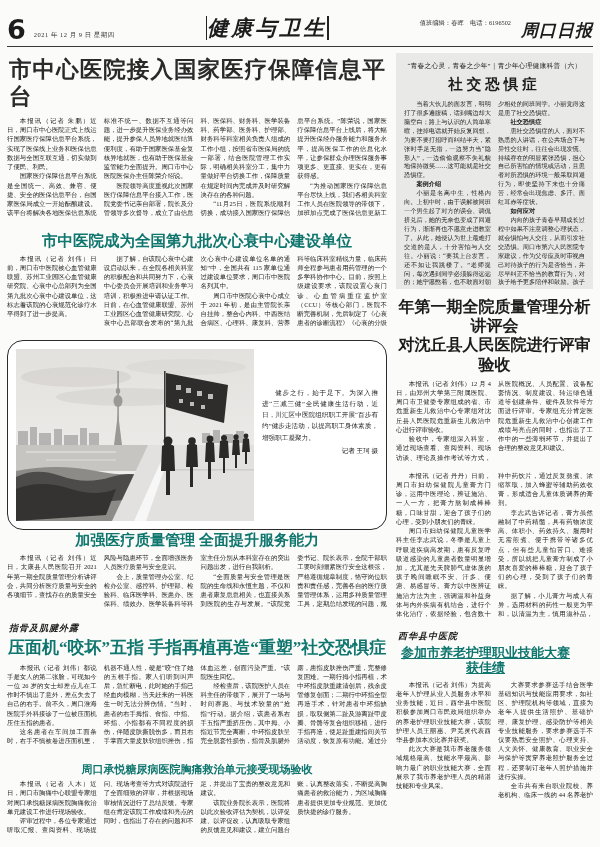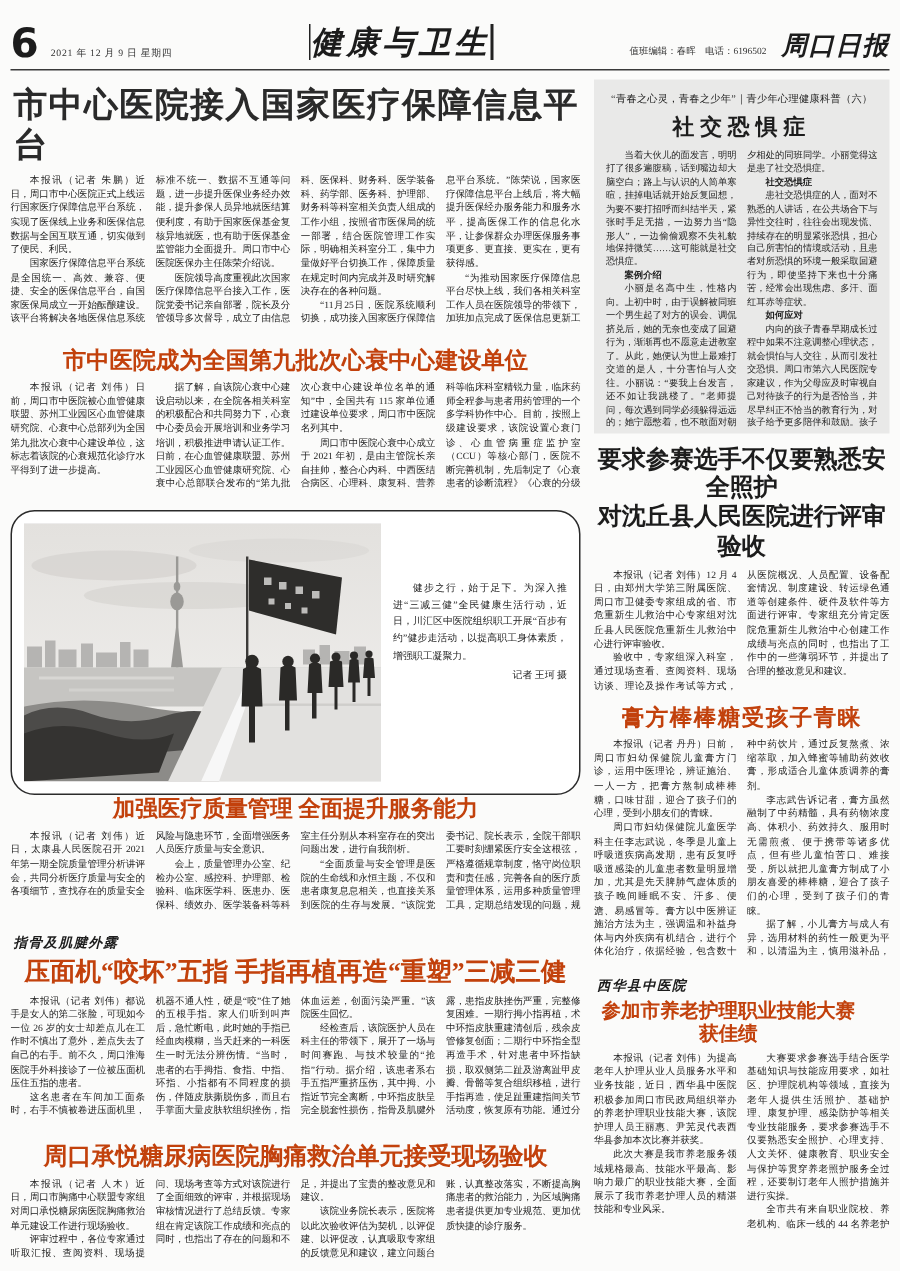--- a/index.html
+++ b/index.html
@@ -9,30 +9,30 @@
     -webkit-text-size-adjust:none;
   }
   .page{width:600px;height:847px;box-sizing:border-box;padding:8px 7px 0 7px;position:relative;}
   
   .hdr{display:flex;align-items:flex-end;justify-content:space-between;border-bottom:1.5px solid #3a3a3a;padding-bottom:4px;height:34px;}
   .hdr-left{display:flex;align-items:flex-end;gap:8px;}
   .pageno{font-family:"DejaVu Sans",sans-serif;font-weight:bold;font-size:27px;line-height:.85;}
   .date{font-size:6.5px;color:#333;letter-spacing:.5px;padding-bottom:2px;}
   .section-title{display:flex;align-items:center;gap:0;font-size:21px;font-weight:600;letter-spacing:3px;font-style:italic;}
   .sbar{width:1.5px;height:24px;background:#222;}
-  .hdr-right{display:flex;align-items:flex-end;gap:10px;}
+  .hdr-right{display:flex;gap:10px;}
   .editor{font-size:6.3px;color:#333;padding-bottom:3px;}
   .masthead{font-size:17px;font-weight:bold;font-style:italic;letter-spacing:1px;}
   
   .cols{display:flex;gap:9px;margin-top:6px;}
   .lcol{width:380px;flex:none;}
   .rcol{width:197px;flex:none;}
   
   .hl-main{font-size:22.5px;font-weight:700;color:#2a2a2a;text-align:justify;text-align-last:justify;line-height:1.2;margin:3px 2px 6px 2px;}
-  .hl-c{text-align:center;line-height:1.15;color:#c2410c;}
+  .hl-c{text-align:center;line-height:1.15;color:#0f766e;}
   .hl-b{font-weight:700;}
   .hl-m{font-weight:600;}
   
   .body-txt{font-size:6.4px;line-height:1.44;text-align:justify;overflow:hidden;column-gap:7px;column-fill:auto;color:#222;}
   .body-txt p{margin:0;text-indent:2em;}
   .body-txt p.bold{font-weight:bold;}
   .c4{column-count:4;}
   .c2{column-count:2;}
   .kicker{font-size:9px;font-weight:600;font-style:italic;letter-spacing:1px;margin:7px 0 3px 2px;}
   
@@ -171,28 +171,28 @@
       </div>
 
       <div class="hl-c hl-m" style="font-size:15px;margin:0 0 4px 0;">加强医疗质量管理 全面提升服务能力</div>
       <div class="body-txt c4" style="height:62px;">
           <p>本报讯（记者 刘伟）近日，太康县人民医院召开 2021 年第一期全院质量管理分析讲评会，共同分析医疗质量与安全的各项细节，查找存在的质量安全风险与隐患环节，全面增强医务人员医疗质量与安全意识。</p>
           <p>会上，质量管理办公室、纪检办公室、感控科、护理部、检验科、临床医学科、医患办、医保科、绩效办、医学装备科等科室主任分别从本科室存在的突出问题出发，进行自我剖析。</p>
           <p>“全面质量与安全管理是医院的生命线和永恒主题，不仅和患者康复息息相关，也直接关系到医院的生存与发展。”该院党委书记、院长表示，全院干部职工要时刻绷紧医疗安全这根弦，严格遵循规章制度，恪守岗位职责和责任感，完善各自的医疗质量管理体系，运用多种质量管理工具，定期总结发现的问题，规范程序、解决问题，确保做好质量与安全管理工作，为医院高质量发展而不懈努力。</p>
         </div>
 
       <div class="kicker">指骨及肌腱外露</div>
-      <div class="hl-c hl-b" style="font-size:17px;margin:0 0 5px 0;">压面机“咬坏”五指 手指再植再造“重塑”三减三健</div>
+      <div class="hl-c hl-b" style="font-size:17px;margin:0 0 5px 0;">压面机“咬坏”五指 手指再植再造“重塑”社交恐惧症</div>
       <div class="body-txt c4" style="height:92px;">
           <p>本报讯（记者 刘伟）都说手是女人的第二张脸，可现如今一位 26 岁的女士却差点儿在工作时不慎出了意外，差点失去了自己的右手。前不久，周口淮海医院手外科接诊了一位被压面机压住五指的患者。</p>
           <p>这名患者在车间加工面条时，右手不慎被卷进压面机里，机器不通人性，硬是“咬”住了她的五根手指。家人们听到叫声后，急忙断电，此时她的手指已经血肉模糊，当天赶来的一科医生一时无法分辨伤情。“当时，患者的右手拇指、食指、中指、环指、小指都有不同程度的损伤，伴随皮肤撕脱伤多，而且右手掌面大量皮肤软组织挫伤，指体血运差，创面污染严重。”该院医生回忆。</p>
           <p>经检查后，该院医护人员在科主任的带领下，展开了一场与时间赛跑、与技术较量的“抢指”行动。据介绍，该患者系右手五指严重挤压伤，其中拇、小指近节完全离断，中环指皮肤呈完全脱套性损伤，指骨及肌腱外露，患指皮肤挫伤严重，完整修复困难。一期行拇小指再植，术中环指皮肤重建清创后，残余皮管修复创面；二期行中环指全型再造手术，针对患者中环指缺损，取双侧第二趾及游离趾甲皮瓣、骨骼等复合组织移植，进行手指再造，使足趾重建指间关节活动度，恢复原有功能。通过分期手术，“重塑”患者的纤纤玉手，同时保留足部完好的整体功能。</p>
         </div>
 
-      <div class="hl-c hl-m" style="font-size:16px;margin:8px 0 4px 0;">周口承悦糖尿病医院胸痛救治单元接受现场验收</div>
+      <div class="hl-c hl-m" style="font-size:11px;margin:8px 0 4px 0;">周口承悦糖尿病医院胸痛救治单元接受现场验收</div>
       <div class="body-txt c4" style="height:56px;">
           <p>本报讯（记者 人木）近日，周口市胸痛中心联盟专家组对周口承悦糖尿病医院胸痛救治单元建设工作进行现场验收。</p>
           <p>评审过程中，各位专家通过听取汇报、查阅资料、现场提问、现场考查等方式对该院进行了全面细致的评审，并根据现场审核情况进行了总结反馈。专家组在肯定该院工作成绩和亮点的同时，也指出了存在的问题和不足，并提出了宝贵的整改意见和建议。</p>
           <p>该院业务院长表示，医院将以此次验收评估为契机，以评促建、以评促改，认真吸取专家组的反馈意见和建议，建立问题台账，认真整改落实，不断提高胸痛患者的救治能力，为区域胸痛患者提供更加专业规范、更加优质快捷的诊疗服务。</p>
         </div>
     </div>
 
     <div class="rcol">
 
       <div class="gray-box">
@@ -203,38 +203,37 @@
             <p class="bold">案例介绍</p>
             <p>小丽是名高中生，性格内向。上初中时，由于误解被同班一个男生起了对方的误会、调侃挤兑后，她的无奈也变成了回避行为，渐渐再也不愿意走进教室了。从此，她便认为世上最难打交道的是人，十分害怕与人交往。小丽说：“要我上台发言，还不如让我跳楼了。”老师提问，每次遇到同学必须躲得远远的；她宁愿憋着，也不敢面对朝夕相处的同班同学。小丽觉得这是患了社交恐惧症。</p>
             <p class="bold">社交恐惧症</p>
             <p>患社交恐惧症的人，面对不熟悉的人讲话，在公共场合下与异性交往时，往往会出现发慌、持续存在的明显紧张恐惧，担心自己所害怕的情境或活动，且患者对所恐惧的环境一般采取回避行为，即使坚持下来也十分痛苦，经常会出现焦虑、多汗、面红耳赤等症状。</p>
             <p class="bold">如何应对</p>
             <p>内向的孩子青春早期成长过程中如果不注意调整心理状态，就会惧怕与人交往，从而引发社交恐惧。周口市第六人民医院专家建议，作为父母应及时审视自己对待孩子的行为是否恰当，并尽早纠正不恰当的教育行为，对孩子给予更多陪伴和鼓励。孩子的努力会被认可，用自信的眼光看待别人，为建立自信心打下基础。</p>
           </div>
       </div>
 
       <div class="hl2">
-        <div>要求参赛选手不仅要熟悉安全照护</div>
+        <div>年第一期全院质量管理分析讲评会</div>
         <div>对沈丘县人民医院进行评审验收</div>
       </div>
       <div class="body-txt c2" style="height:92px;">
           <p>本报讯（记者 刘伟）12 月 4 日，由郑州大学第三附属医院、周口市卫健委专家组成的省、市危重新生儿救治中心专家组对沈丘县人民医院危重新生儿救治中心进行评审验收。</p>
           <p>验收中，专家组深入科室，通过现场查看、查阅资料、现场访谈、理论及操作考试等方式，从医院概况、人员配置、设备配套情况、制度建设、转运绿色通道等创建条件、硬件及软件等方面进行评审。专家组充分肯定医院危重新生儿救治中心创建工作成绩与亮点的同时，也指出了工作中的一些薄弱环节，并提出了合理的整改意见和建议。</p>
         </div>
 
-      <div class="hl-c hl-m" style="font-size:15px;margin:0 0 4px 0;letter-spacing:1px;">膏方棒棒糖受孩子青睐</div>
       <div class="body-txt c2" style="height:152px;">
           <p>本报讯（记者 丹丹）日前，周口市妇幼保健院儿童膏方门诊，运用中医理论，辨证施治、一人一方，把膏方熬制成棒棒糖，口味甘甜，迎合了孩子们的心理，受到小朋友们的青睐。</p>
           <p>周口市妇幼保健院儿童医学科主任李志武说，冬季是儿童上呼吸道疾病高发期，患有反复呼吸道感染的儿童患者数量明显增加，尤其是先天脾肺气虚体质的孩子晚间睡眠不安、汗多、便溏、易感冒等。膏方以中医辨证施治方法为主，强调温和补益身体与内外疾病有机结合，进行个体化治疗，依据经验，包含数十种中药饮片，通过反复熬煮、浓缩萃取，加入蜂蜜等辅助药效收膏，形成适合儿童体质调养的膏剂。</p>
           <p>李志武告诉记者，膏方虽然融制了中药精髓，具有药物浓度高、体积小、药效持久、服用时无需煎煮、便于携带等诸多优点，但有些儿童怕苦口、难接受，所以就把儿童膏方制成了小朋友喜爱的棒棒糖，迎合了孩子们的心理，受到了孩子们的青睐。</p>
           <p>据了解，小儿膏方与成人有异，选用材料的药性一般更为平和，以清温为主，慎用滋补品，补中有清，开合适度，注重运脾。遵循选用性平和之药，多选用茯苓、麦芽、山楂、山药、枸杞、芝麻、红枣、莲子等药食两用的食材，药性平和。小儿膏方依据体质调理的用药特点，依然处于“一人一方”，根据小儿不同状态、不同疾病，经过辨证再拟定处方用药，用药针对性强。</p>
         </div>
 
       <div class="kicker">西华县中医院</div>
-      <div class="hl-c hl-b" style="font-size:13px;margin:0 18px 4px 0;">参加市养老护理职业技能大赛获佳绩</div>
+      <div class="hl-c hl-b" style="font-size:13px;margin:0 18px 4px 0;text-decoration:underline;">参加市养老护理职业技能大赛获佳绩</div>
       <div class="body-txt c2" style="height:122px;">
           <p>本报讯（记者 刘伟）为提高老年人护理从业人员服务水平和业务技能，近日，西华县中医院积极参加周口市民政局组织举办的养老护理职业技能大赛，该院护理人员王丽惠、尹芜灵代表西华县参加本次比赛并获奖。</p>
           <p>此次大赛是我市养老服务领域规格最高、技能水平最高、影响力最广的职业技能大赛，全面展示了我市养老护理人员的精湛技能和专业风采。</p>
           <p>大赛要求参赛选手结合医学基础知识与技能应用要求，如社区、护理院机构等领域，直接为老年人提供生活照护、基础护理、康复护理、感染防护等相关专业技能服务，要求参赛选手不仅要熟悉安全照护、心理支持、人文关怀、健康教育、职业安全与保护等贯穿养老照护服务全过程，还要制订老年人照护措施并进行实操。</p>
           <p>全市共有来自职业院校、养老机构、临床一线的 44 名养老护理人员代表参加比赛。本次大赛选手竞技专业化的特点，经历了基层培训、小组比赛的选拔等环节。比赛中，选手们沉着应对，充分展示了周口养老护理人员的职业能力水平和职业素养。</p>
         </div>
 
     </div>
   </div>
 </div>

